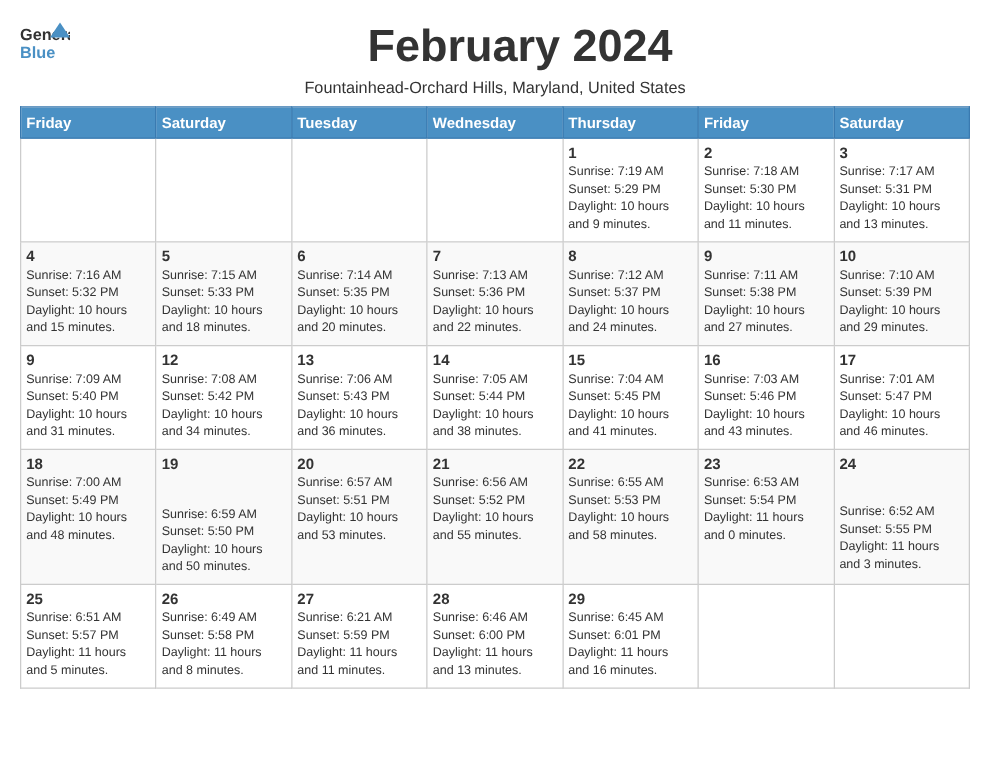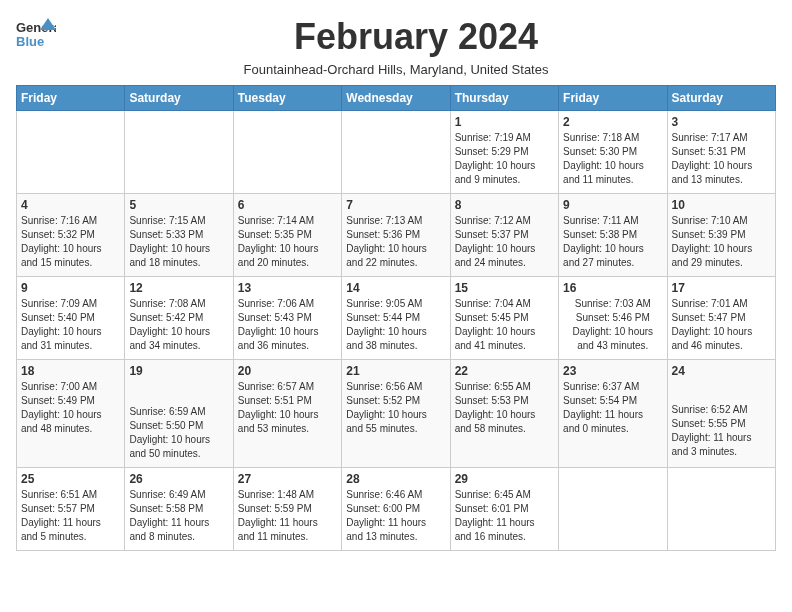--- a/index.html
+++ b/index.html
@@ -200,35 +200,35 @@
         </td>
         <td>
           <span class="cell-day">13</span>
           <div class="cell-content" style="white-space: pre-line;">Sunrise: 7:06 AM
 Sunset: 5:43 PM
 Daylight: 10 hours
 and 36 minutes.</div>
         </td>
         <td>
           <span class="cell-day">14</span>
-          <div class="cell-content" style="white-space: pre-line;">Sunrise: 9:05 AM
+          <div class="cell-content" style="white-space: pre-line;">Sunrise: 7:05 AM
 Sunset: 5:44 PM
 Daylight: 10 hours
 and 38 minutes.</div>
         </td>
         <td>
           <span class="cell-day">15</span>
           <div class="cell-content" style="white-space: pre-line;">Sunrise: 7:04 AM
 Sunset: 5:45 PM
 Daylight: 10 hours
 and 41 minutes.</div>
         </td>
         <td>
           <span class="cell-day">16</span>
-          <div class="cell-content" style="white-space: pre-line; text-align: center;">Sunrise: 7:03 AM
+          <div class="cell-content" style="white-space: pre-line;">Sunrise: 7:03 AM
 Sunset: 5:46 PM
 Daylight: 10 hours
 and 43 minutes.</div>
         </td>
         <td>
           <span class="cell-day">17</span>
           <div class="cell-content" style="white-space: pre-line;">Sunrise: 7:01 AM
 Sunset: 5:47 PM
 Daylight: 10 hours
 and 46 minutes.</div>
@@ -265,21 +265,21 @@
         </td>
         <td>
           <span class="cell-day">22</span>
           <div class="cell-content" style="white-space: pre-line;">Sunrise: 6:55 AM
 Sunset: 5:53 PM
 Daylight: 10 hours
 and 58 minutes.</div>
         </td>
         <td>
           <span class="cell-day">23</span>
-          <div class="cell-content" style="white-space: pre-line;">Sunrise: 6:37 AM
+          <div class="cell-content" style="white-space: pre-line;">Sunrise: 6:53 AM
 Sunset: 5:54 PM
 Daylight: 11 hours
 and 0 minutes.</div>
         </td>
         <td>
           <span class="cell-day">24</span>
           <div class="cell-content" style="white-space: pre-line; margin-top: 25px;">Sunrise: 6:52 AM
 Sunset: 5:55 PM
 Daylight: 11 hours
 and 3 minutes.</div>
@@ -295,21 +295,21 @@
         </td>
         <td>
           <span class="cell-day">26</span>
           <div class="cell-content" style="white-space: pre-line;">Sunrise: 6:49 AM
 Sunset: 5:58 PM
 Daylight: 11 hours
 and 8 minutes.</div>
         </td>
         <td>
           <span class="cell-day">27</span>
-          <div class="cell-content" style="white-space: pre-line;">Sunrise: 1:48 AM
+          <div class="cell-content" style="white-space: pre-line;">Sunrise: 6:21 AM
 Sunset: 5:59 PM
 Daylight: 11 hours
 and 11 minutes.</div>
         </td>
         <td>
           <span class="cell-day">28</span>
           <div class="cell-content" style="white-space: pre-line;">Sunrise: 6:46 AM
 Sunset: 6:00 PM
 Daylight: 11 hours
 and 13 minutes.</div>

